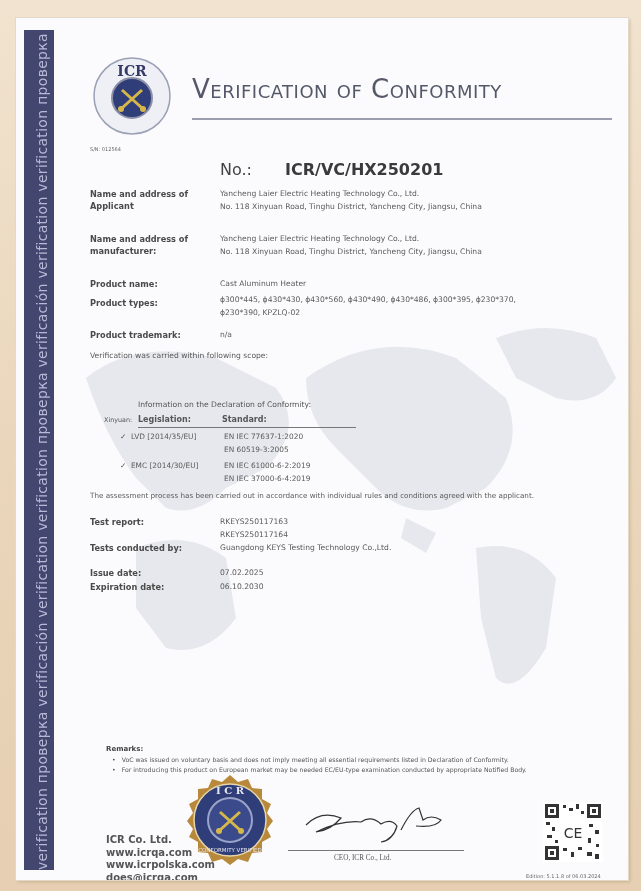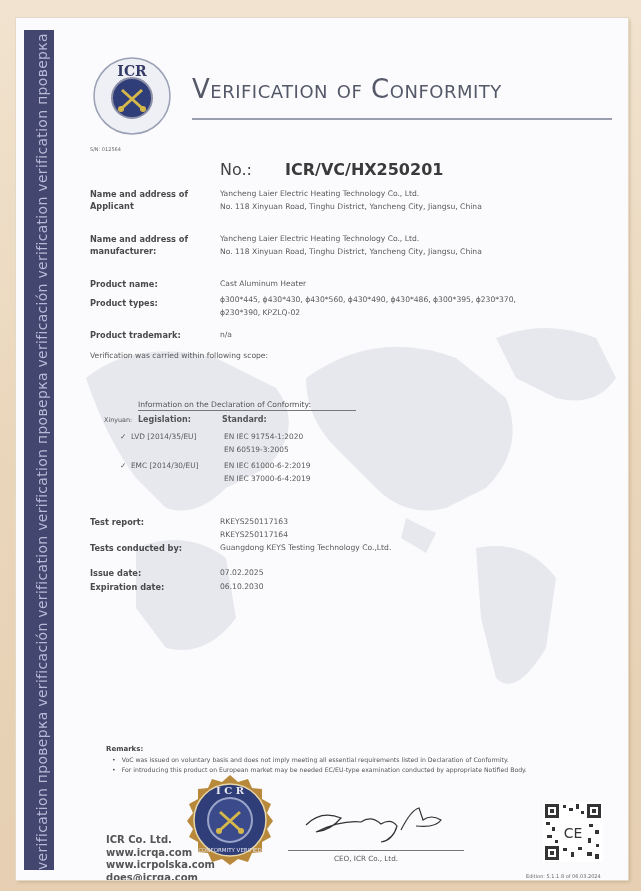--- a/index.html
+++ b/index.html
@@ -48,34 +48,34 @@
     position: absolute; left: 176px; top: 100px; width: 420px; height: 1.5px; background: #9a9eae;
   }
   .sn { position: absolute; left: 74px; top: 128px; font-size: 5px; color: #666; }
   .cert-no { position: absolute; left: 204px; top: 142px; font-size: 16px; color: #444; }
   .cert-no b { font-weight: bold; color: #3a3a3a; margin-left: 28px; }
   .lbl { position: absolute; left: 74px; font-size: 8.2px; font-weight: bold; color: #4a4a4a; line-height: 12px; }
   .val { position: absolute; left: 204px; font-size: 7.6px; color: #5a5a5a; line-height: 12.5px; }
   .plain { position: absolute; left: 74px; font-size: 7.6px; color: #5a5a5a; line-height: 12.5px; }
   .doc-header {
     position: absolute; left: 122px; top: 382px; width: 218px;
-    font-size: 7.6px; color: #555; border-bottom: 1px solid #777; padding-bottom: 1px;
+    font-size: 7.6px; color: #555; border-bottom: 1px solid #777; padding-bottom: 18px;
   }
   .result { position: absolute; left: 88px; top: 398px; font-size: 6.4px; color: #555; }
   .col-head { position: absolute; top: 397px; font-size: 8px; font-weight: bold; color: #555; }
   .leg { position: absolute; left: 104px; font-size: 7.4px; color: #5a5a5a; line-height: 13px; }
   .std { position: absolute; left: 208px; font-size: 7.4px; color: #5a5a5a; line-height: 13px; }
   .remarks-title { position: absolute; left: 90px; top: 727px; font-size: 7px; font-weight: bold; color: #444; }
   .remarks { position: absolute; left: 96px; top: 737px; font-size: 6.2px; color: #555; line-height: 9.5px; list-style: none; }
   .remarks li::before { content: "\2022"; margin-right: 6px; }
   .seal { position: absolute; left: 168px; top: 756px; width: 92px; height: 92px; }
   .company { position: absolute; left: 90px; top: 816px; font-size: 10px; color: #555; line-height: 12.5px; font-weight: bold; }
   .signature { position: absolute; left: 285px; top: 782px; width: 150px; height: 45px; }
   .sig-line { position: absolute; left: 272px; top: 832px; width: 176px; height: 1px; background: #777; }
-  .sig-caption { position: absolute; left: 318px; top: 836px; font-size: 7.2px; color: #555; }
+  .sig-caption { position: absolute; left: 318px; top: 836px; font-size: 7.2px; color: #555; font-family: Liberation Serif, serif; }
   .qr { position: absolute; left: 527px; top: 784px; width: 60px; height: 60px; }
   .edition { position: absolute; left: 510px; top: 855px; font-size: 5px; color: #666; }
 </style>
 </head>
 <body>
 
 <div class="paper">
 
   <div class="sidebar">
     <div class="sidebar-text">verification   проверка   verificación   verification   verification   проверка   verificación   verification   verification   проверка   verificación   verification</div>
@@ -145,34 +145,35 @@
   <div class="doc-header">Information on the Declaration of Conformity:</div>
   <div class="result">Xinyuan:</div>
   <div class="col-head" style="left:122px">Legislation:</div>
   <div class="col-head" style="left:206px">Standard:</div>
 
   <div class="leg" style="top:412px">
     <span>✓</span>&nbsp;
     <span>LVD  [2014/35/EU]</span>
   </div>
   <div class="std" style="top:412px">
-    <div>EN IEC 91754-1:2020</div>
+    <div>EN IEC 77637-1:2020</div>
     <div>EN 60519-3:2005</div>
   </div>
 
   <div class="leg" style="top:441px">
     <span>✓</span>&nbsp;
     <span>EMC  [2014/30/EU]</span>
   </div>
   <div class="std" style="top:441px">
     <div>EN IEC 61000-6-2:2019</div>
     <div>EN IEC 37000-6-4:2019</div>
   </div>
 
   <div class="plain" style="top:472px; font-size:7.2px">
+    <div>The assessment process has been carried out in accordance with individual rules and conditions agreed with the applicant.</div>
   </div>
 
   <div class="lbl" style="top:498px">Test report:</div>
   <div class="val" style="top:498px">
     <div>RKEYS250117163</div>
     <div>RKEYS250117164</div>
   </div>
 
   <div class="lbl" style="top:524px">Tests conducted by:</div>
   <div class="val" style="top:524px">Guangdong KEYS Testing Technology Co.,Ltd.</div>

